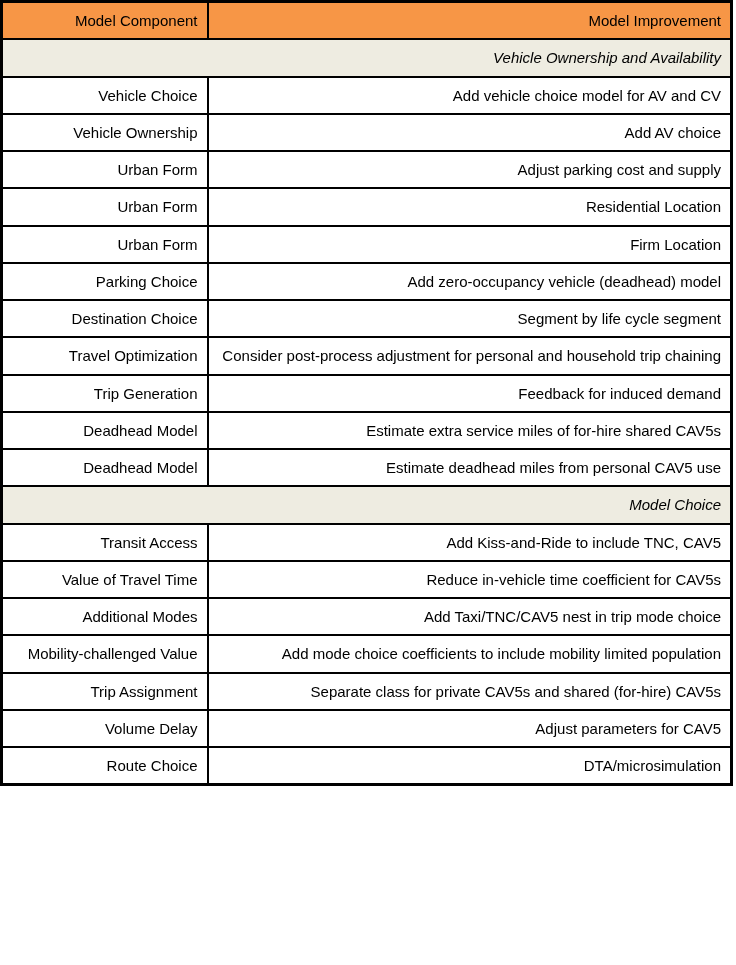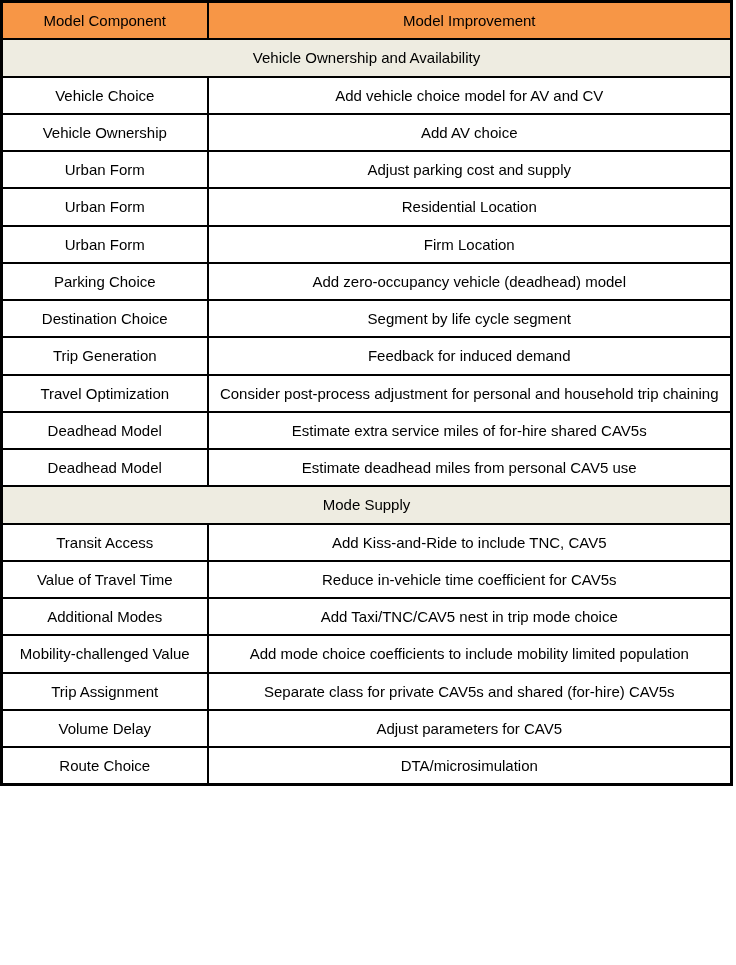--- a/index.html
+++ b/index.html
@@ -29,32 +29,33 @@
     margin: 0;
   }
   table.model-table col.col-component { width: 206px; }
   table.model-table col.col-improvement { width: 524px; }
   table.model-table th,
   table.model-table td {
     border: 2px solid var(--border-color);
     font-size: 15px;
     line-height: 1.35;
     padding: 8px 9px 7px 9px;
-    text-align: center;
+    text-align: right;
     vertical-align: top;
     font-weight: normal;
     overflow-wrap: break-word;
   }
   table.model-table thead th {
     background: var(--header-bg);
     height: 36px;
   }
   tr.section-row td {
     background: var(--section-bg);
     height: 36px;
+    font-style: italic;
   }
   tr.data-row td {
     background: var(--row-bg);
     height: 37px;
   }
 </style>
 </head>
 <body>
 
 <table class="model-table">
@@ -94,37 +95,37 @@
       </tr>
       <tr class="data-row">
         <td>Parking Choice</td>
         <td>Add zero-occupancy vehicle (deadhead) model</td>
       </tr>
       <tr class="data-row">
         <td>Destination Choice</td>
         <td>Segment by life cycle segment</td>
       </tr>
       <tr class="data-row">
+        <td>Travel Optimization</td>
+        <td>Consider post-process adjustment for personal and household trip chaining</td>
+      </tr>
+      <tr class="data-row">
         <td>Trip Generation</td>
         <td>Feedback for induced demand</td>
-      </tr>
-      <tr class="data-row">
-        <td>Travel Optimization</td>
-        <td>Consider post-process adjustment for personal and household trip chaining</td>
       </tr>
       <tr class="data-row">
         <td>Deadhead Model</td>
         <td>Estimate extra service miles of for-hire shared CAV5s</td>
       </tr>
       <tr class="data-row">
         <td>Deadhead Model</td>
         <td>Estimate deadhead miles from personal CAV5 use</td>
       </tr>
       <tr class="section-row">
-        <td colspan="2">Mode Supply</td>
+        <td colspan="2">Model Choice</td>
       </tr>
       <tr class="data-row">
         <td>Transit Access</td>
         <td>Add Kiss-and-Ride to include TNC, CAV5</td>
       </tr>
       <tr class="data-row">
         <td>Value of Travel Time</td>
         <td>Reduce in-vehicle time coefficient for CAV5s</td>
       </tr>
       <tr class="data-row">

